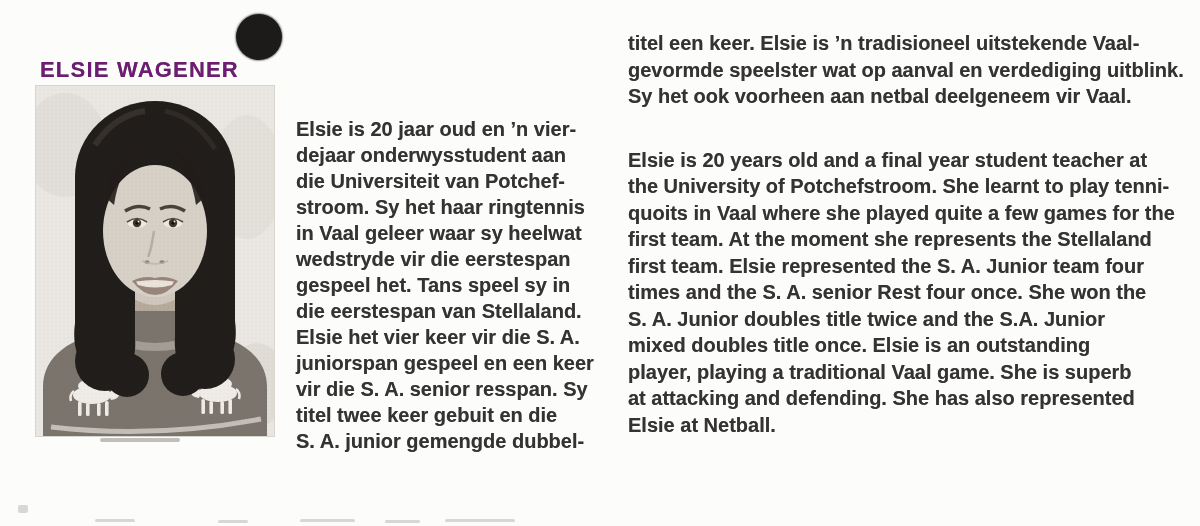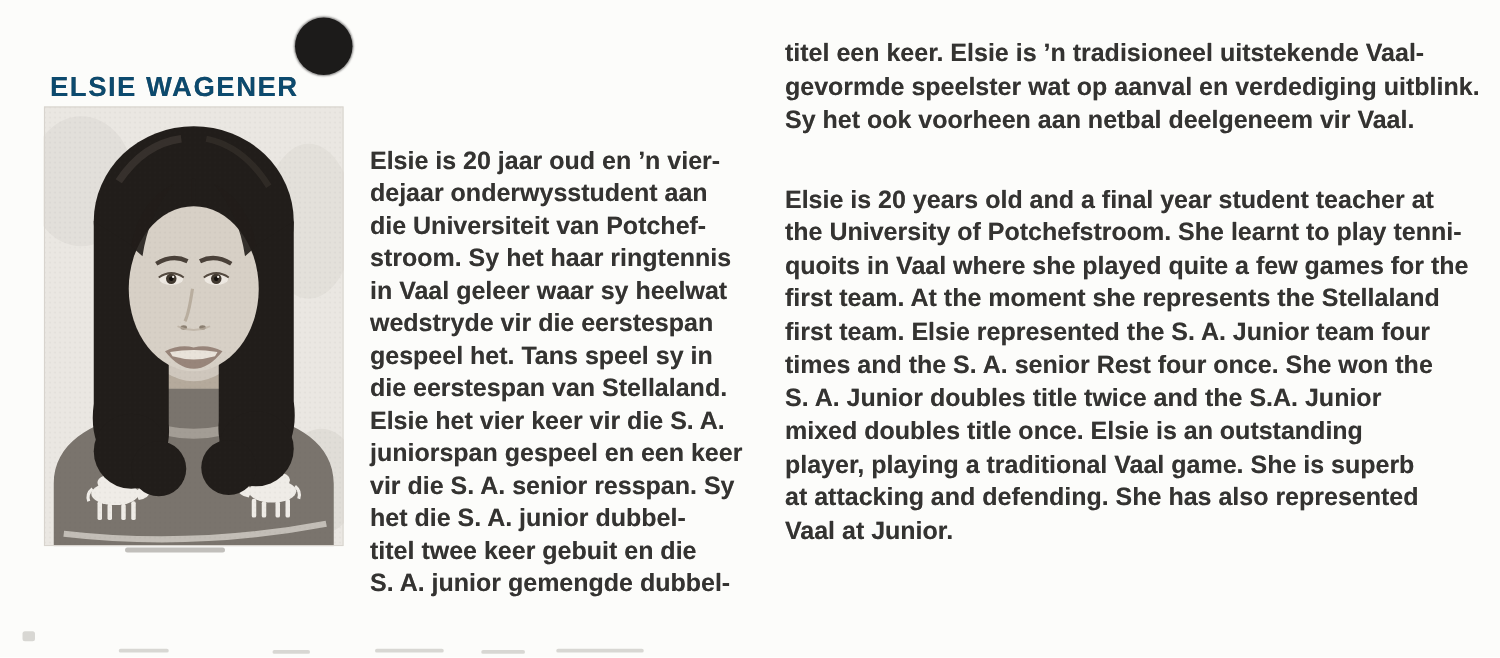--- a/index.html
+++ b/index.html
@@ -6,21 +6,21 @@
   .page{
     position:relative;
     width:1200px;height:526px;
     background:#fcfcfa;
     overflow:hidden;
     font-family:"Liberation Sans","DejaVu Sans",sans-serif;
   }
   .title{
     position:absolute;left:40px;top:42px;
     font-size:22px;font-weight:bold;letter-spacing:1.2px;
-    color:#0c4a6e;
+    color:#701a75;
     text-shadow:0 0 .5px rgba(20,20,20,.55);
   }
   .dot{
     position:absolute;left:236px;top:14px;
     width:46px;height:46px;border-radius:50%;
     background:#1c1b1a;
     box-shadow:0 0 1.5px 1px rgba(28,27,26,.45);
   }
   .photo{
     position:absolute;left:35px;top:85px;width:240px;height:352px;
@@ -143,21 +143,20 @@
     <div class="ln">dejaar onderwysstudent aan</div>
     <div class="ln">die Universiteit van Potchef-</div>
     <div class="ln">stroom. Sy het haar ringtennis</div>
     <div class="ln">in Vaal geleer waar sy heelwat</div>
     <div class="ln">wedstryde vir die eerstespan</div>
     <div class="ln">gespeel het. Tans speel sy in</div>
     <div class="ln">die eerstespan van Stellaland.</div>
     <div class="ln">Elsie het vier keer vir die S. A.</div>
     <div class="ln">juniorspan gespeel en een keer</div>
     <div class="ln">vir die S. A. senior resspan. Sy</div>
-    <div class="ln">het die S. A. junior dubbel-</div>
     <div class="ln">titel twee keer gebuit en die</div>
     <div class="ln">S. A. junior gemengde dubbel-</div>
   </div>
 
   <div class="col col-right">
     <div>
       <div class="ln">titel een keer. Elsie is ’n tradisioneel uitstekende Vaal-</div>
       <div class="ln">gevormde speelster wat op aanval en verdediging uitblink.</div>
       <div class="ln">Sy het ook voorheen aan netbal deelgeneem vir Vaal.</div>
     </div>
@@ -165,21 +164,21 @@
       <div class="ln">Elsie is 20 years old and a final year student teacher at</div>
       <div class="ln">the University of Potchefstroom. She learnt to play tenni-</div>
       <div class="ln">quoits in Vaal where she played quite a few games for the</div>
       <div class="ln">first team. At the moment she represents the Stellaland</div>
       <div class="ln">first team. Elsie represented the S. A. Junior team four</div>
       <div class="ln">times and the S. A. senior Rest four once. She won the</div>
       <div class="ln">S. A. Junior doubles title twice and the S.A. Junior</div>
       <div class="ln">mixed doubles title once. Elsie is an outstanding</div>
       <div class="ln">player, playing a traditional Vaal game. She is superb</div>
       <div class="ln">at attacking and defending. She has also represented</div>
-      <div class="ln">Vaal at Junior.</div>
+      <div class="ln">Elsie at Netball.</div>
     </div>
   </div>
 
   <div class="artifact dark" style="left:100px;top:438px;width:80px;height:4px;"></div>
   <div class="artifact" style="left:95px;top:519px;width:40px;"></div>
   <div class="artifact" style="left:218px;top:520px;width:30px;"></div>
   <div class="artifact" style="left:300px;top:519px;width:55px;"></div>
   <div class="artifact" style="left:385px;top:520px;width:35px;"></div>
   <div class="artifact" style="left:445px;top:519px;width:70px;"></div>
   <div class="artifact" style="left:18px;top:505px;width:10px;height:8px;"></div>

